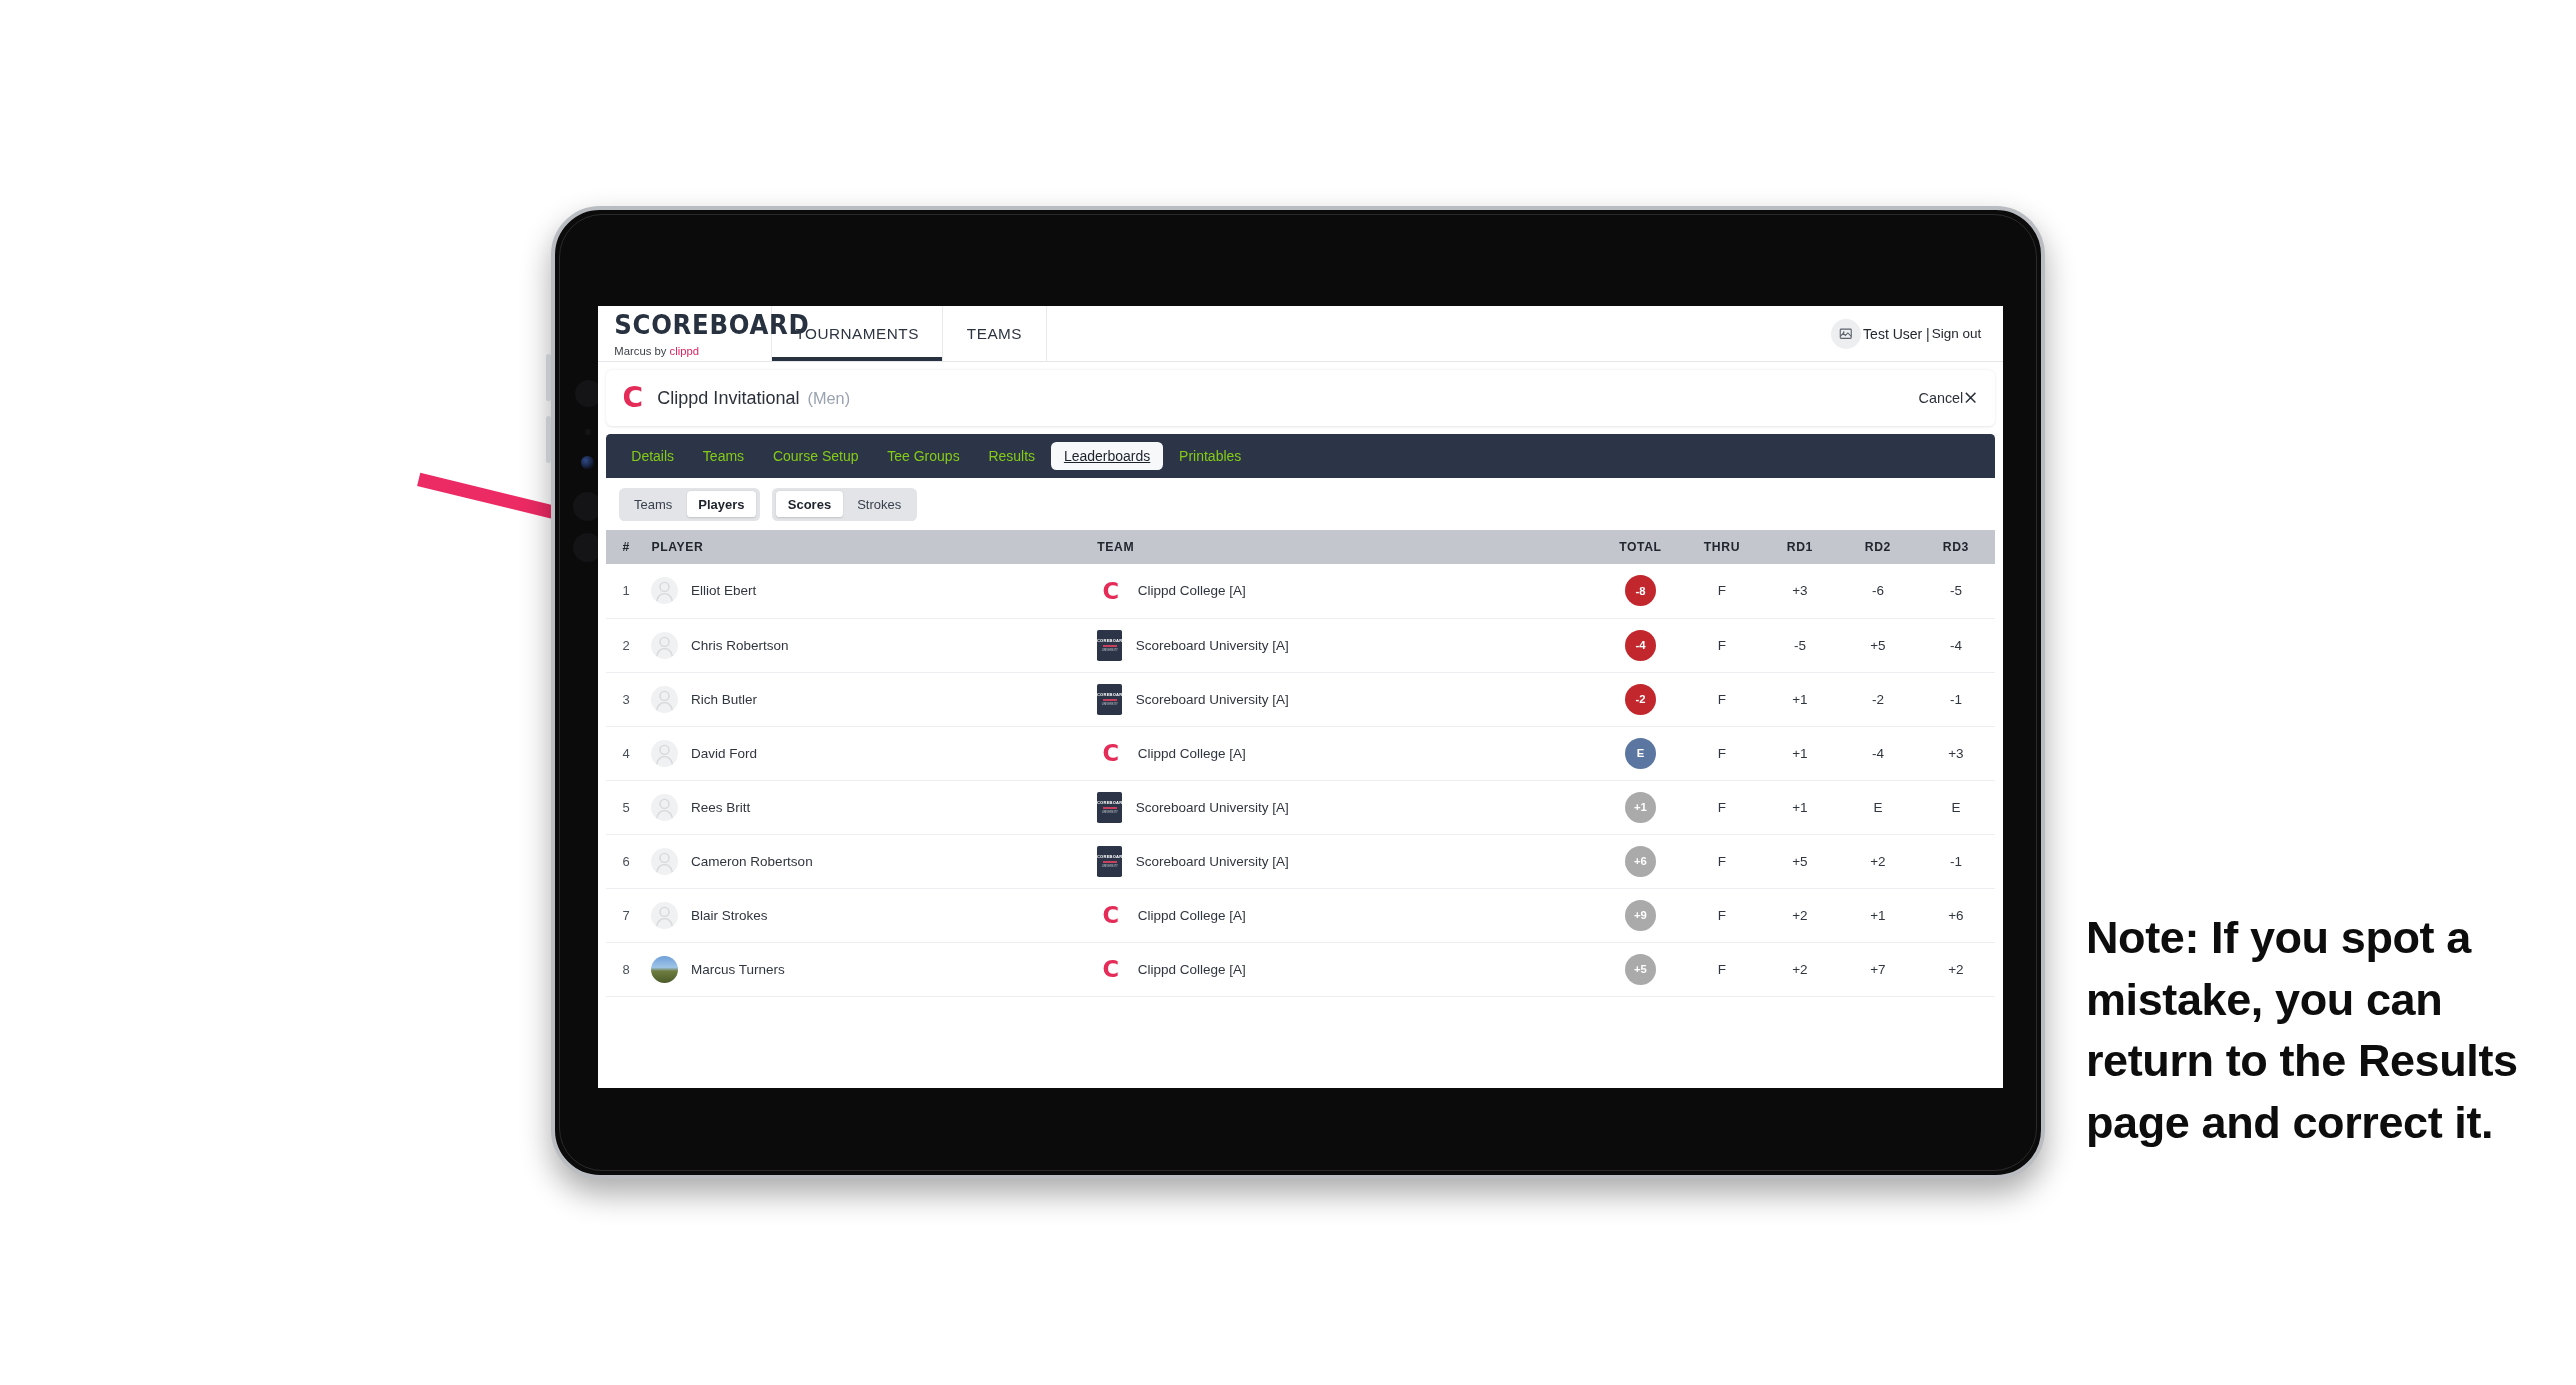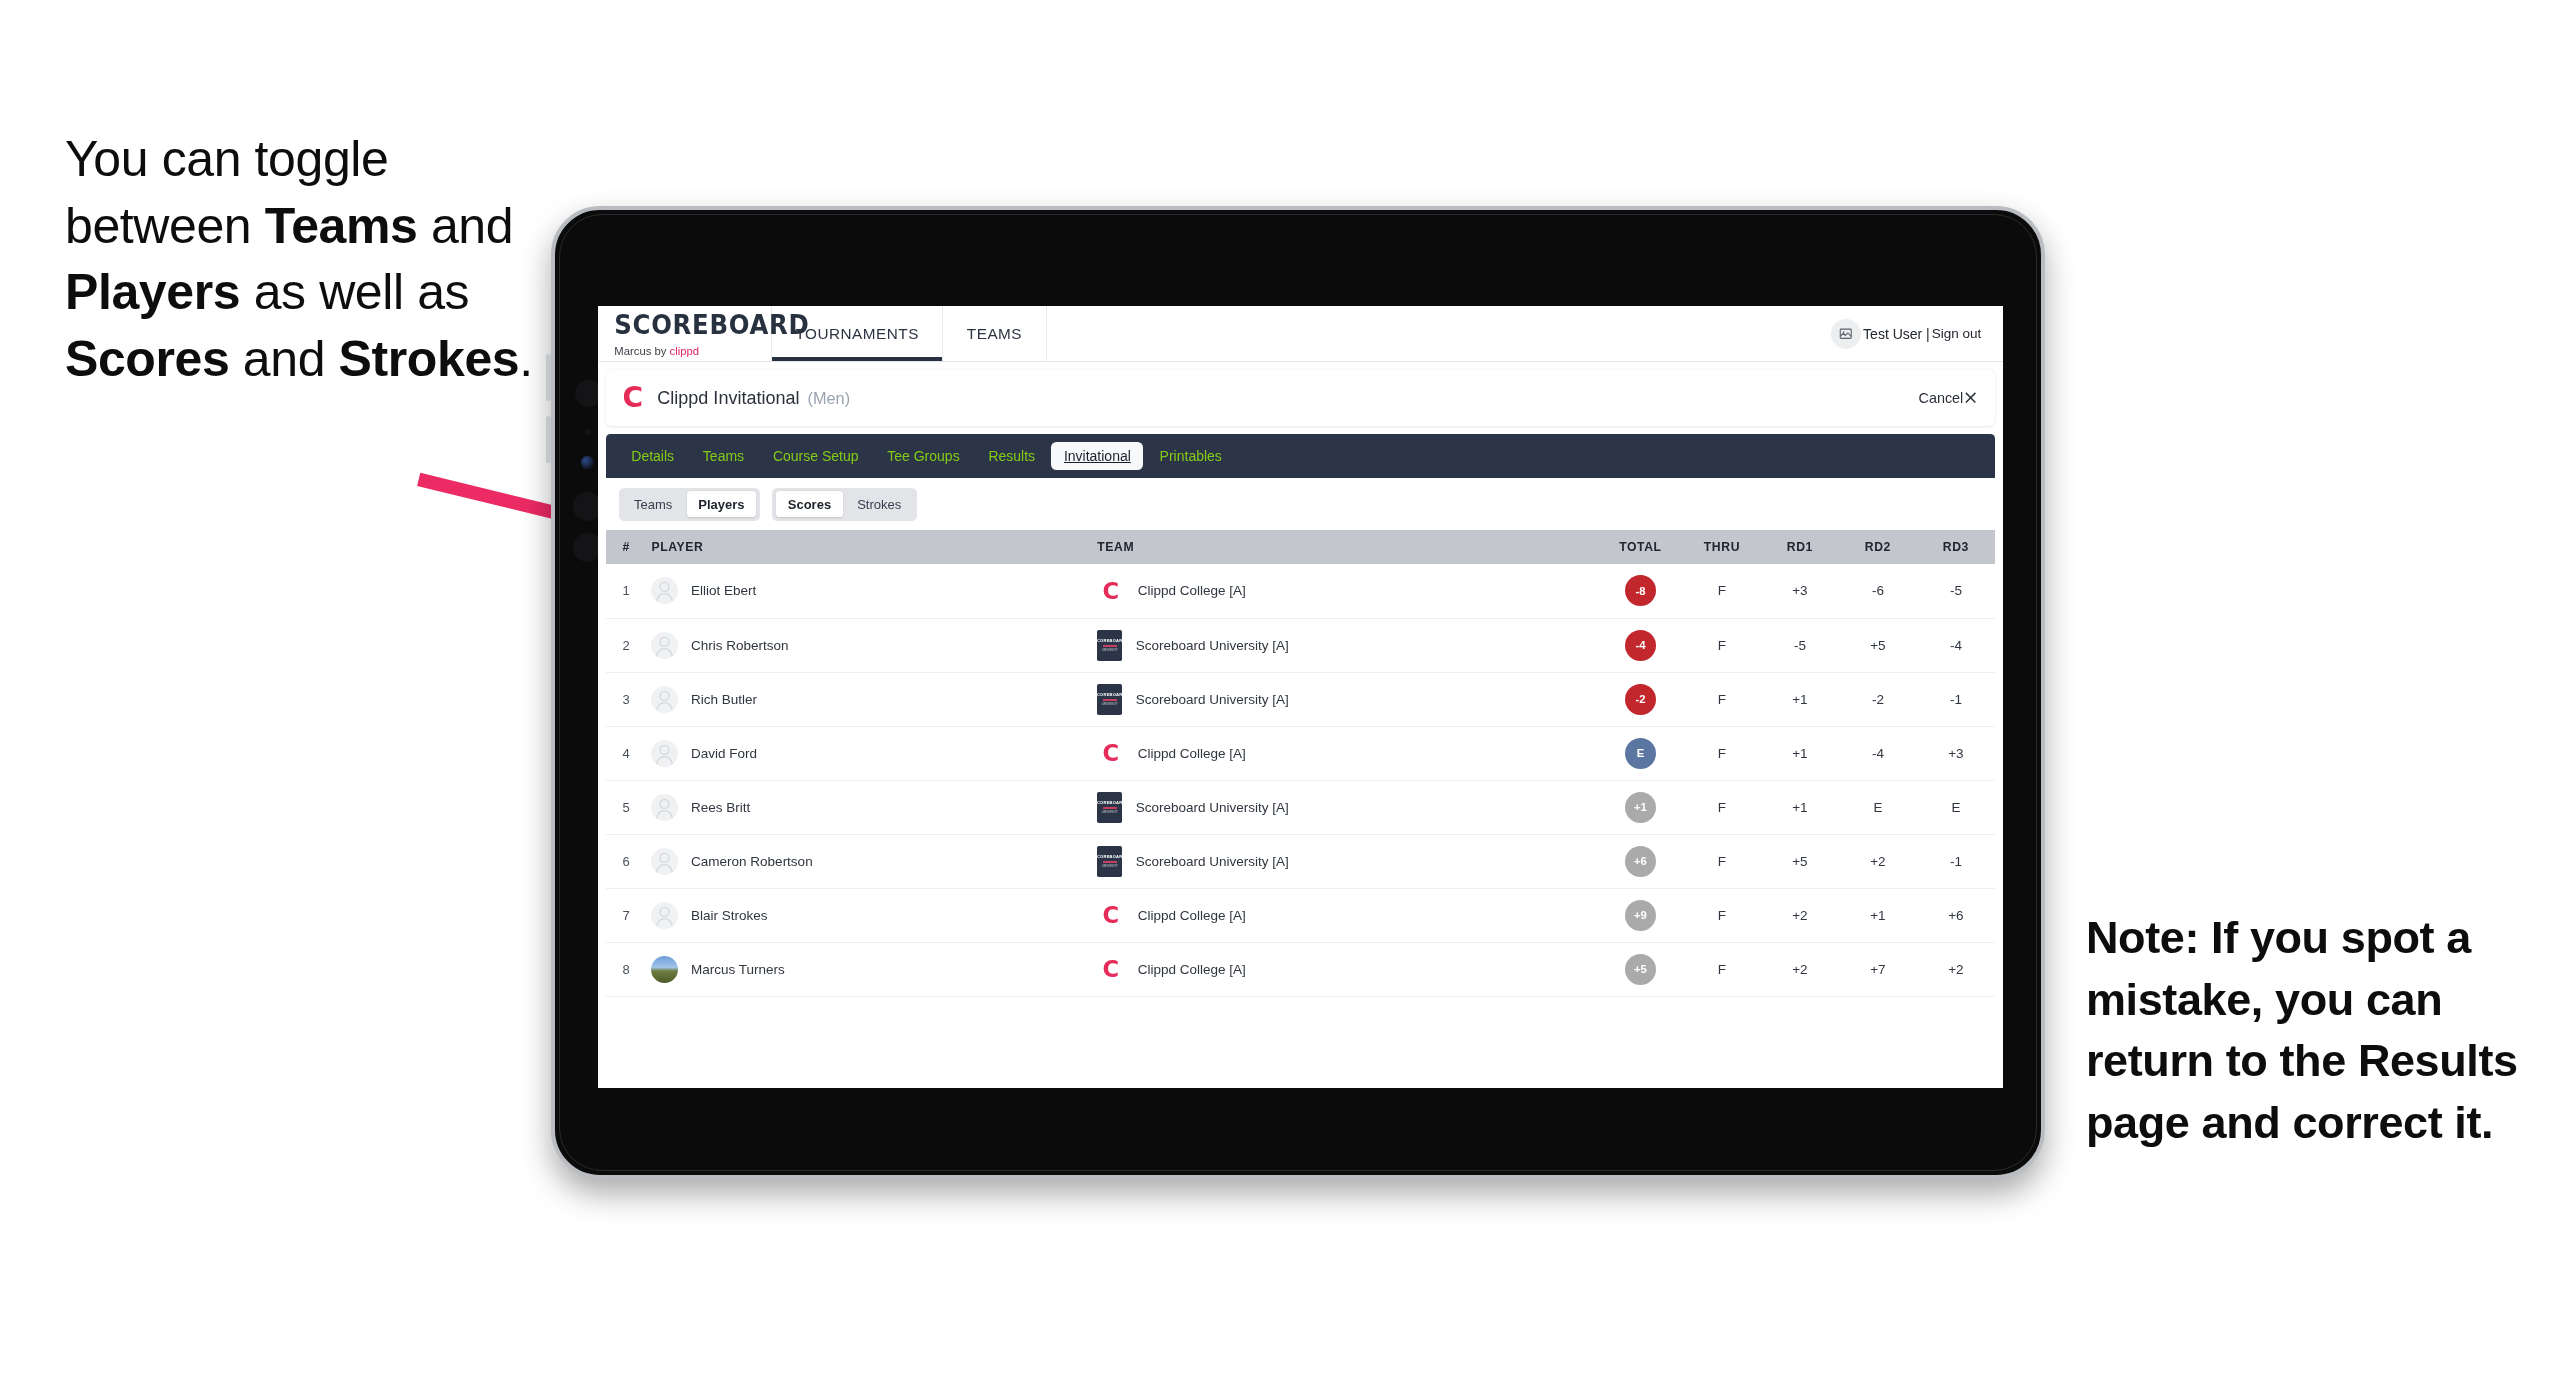--- a/index.html
+++ b/index.html
@@ -165,21 +165,20 @@
   }
   .badge.red{ background:#c1272d; }
   .badge.blue{ background:#5b76a0; }
   .badge.gray{ background:#aaaaaa; }
 </style>
 </head>
 <body>
 
 <div id="stage">
 
-  <div class="annot" id="annot-left">You can toggle between <b>Teams</b> and <b>Players</b> as well as <b>Scores</b> and <b>Strokes</b>.</div>
 
   <svg id="arrow" viewBox="0 0 310 110">
     <line x1="8" y1="16" x2="246" y2="74" stroke="#ec2a64" stroke-width="15" stroke-linecap="butt"></line>
     <polygon points="238,38 300,78 232,100" fill="#ec2a64"></polygon>
   </svg>
 
   <div class="annot" id="annot-right">Note: If you spot a mistake, you can return to the Results page and correct it.</div>
 
   <div id="tablet">
     <div class="side-btn" style="top:144px;height:47px;"></div>
@@ -230,21 +229,21 @@
           </svg>
         </div>
       </div>
 
       <div id="subnav">
         <div class="navitem">Details</div>
         <div class="navitem">Teams</div>
         <div class="navitem">Course Setup</div>
         <div class="navitem">Tee Groups</div>
         <div class="navitem">Results</div>
-        <div class="navitem active">Invitational</div>
+        <div class="navitem active">Leaderboards</div>
         <div class="navitem">Printables</div>
       </div>
 
       <div id="toggles">
         <div class="seg">
           <div class="opt">Teams</div>
           <div class="opt on">Players</div>
         </div>
         <div class="seg">
           <div class="opt on">Scores</div>

